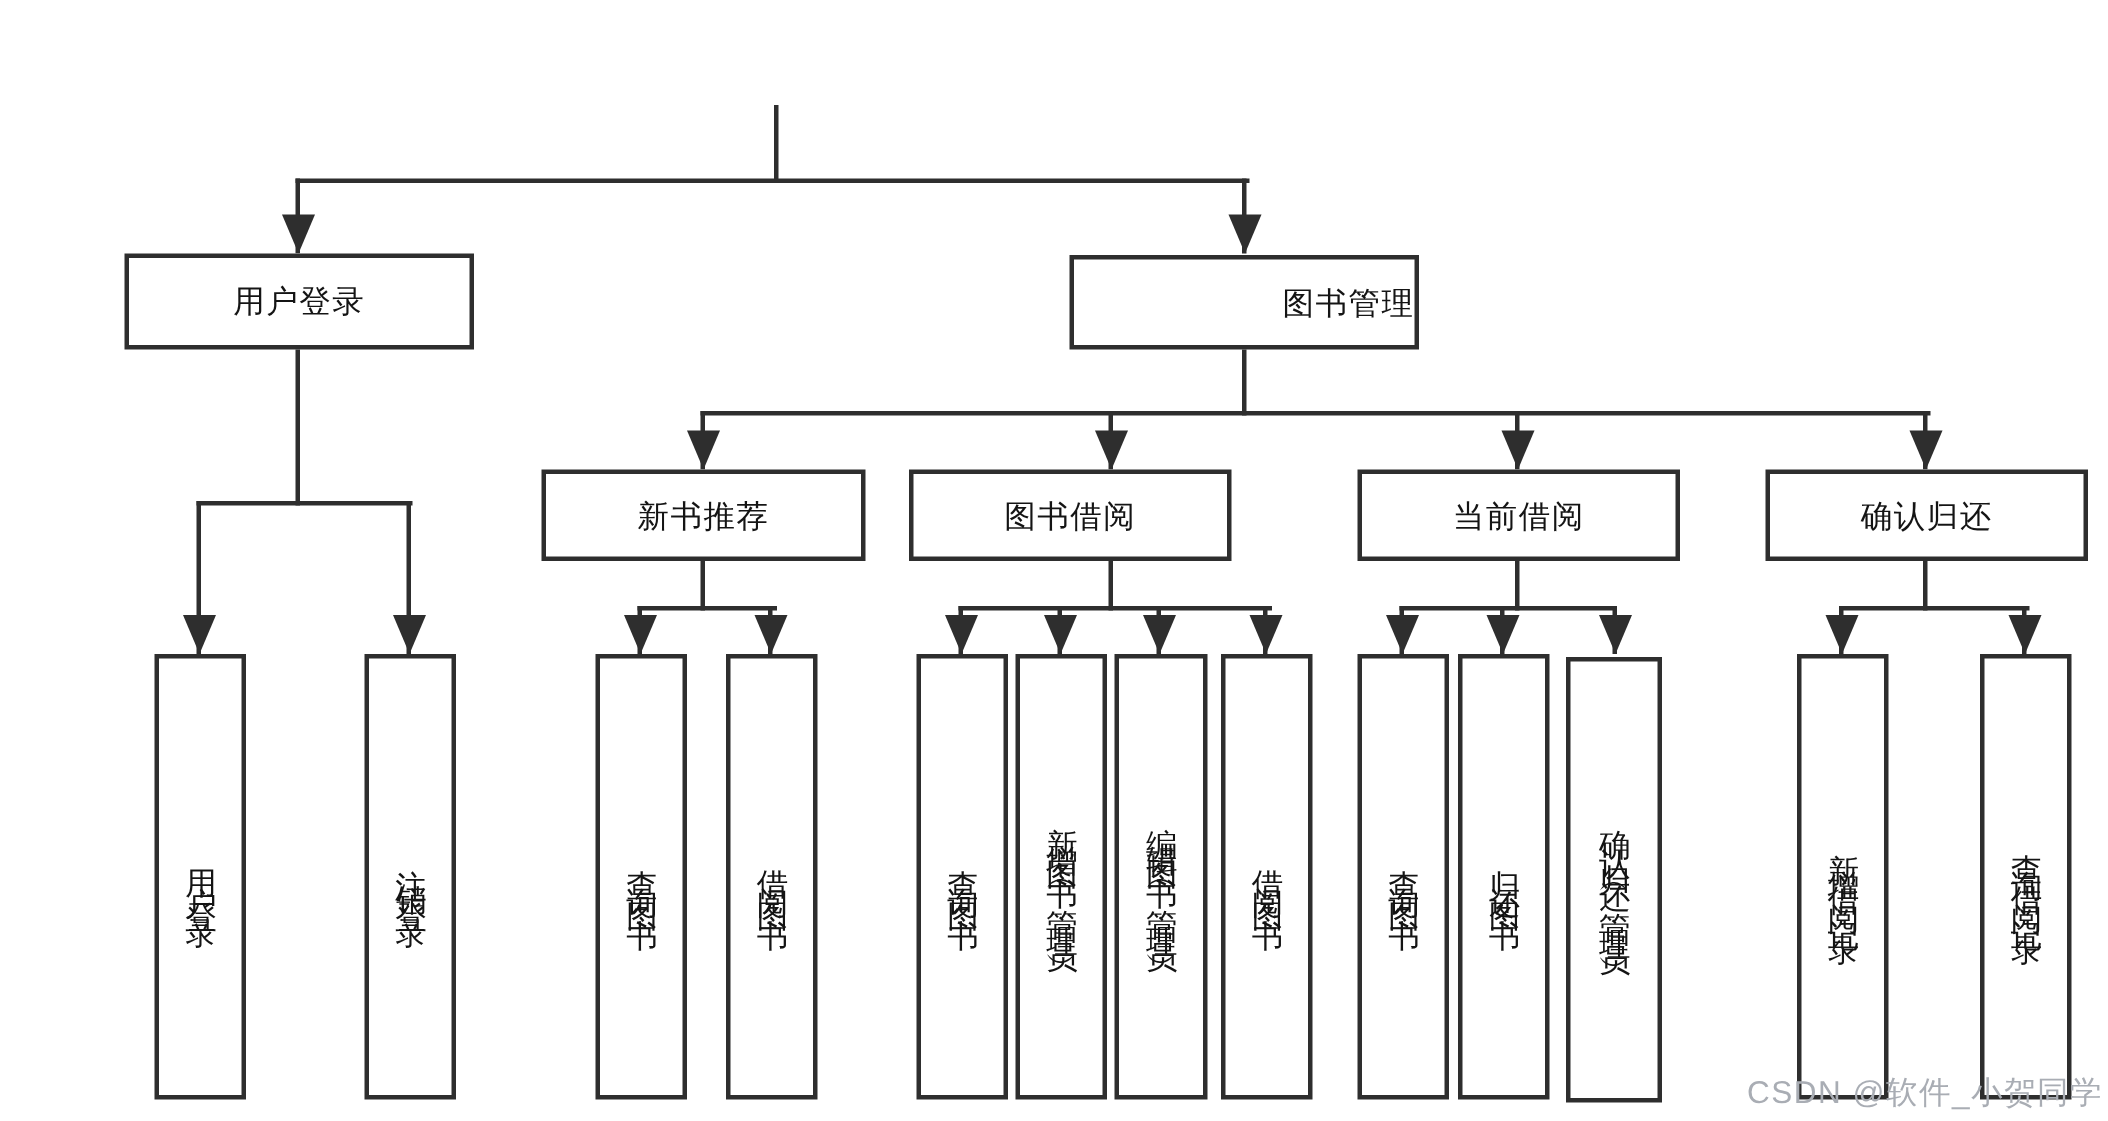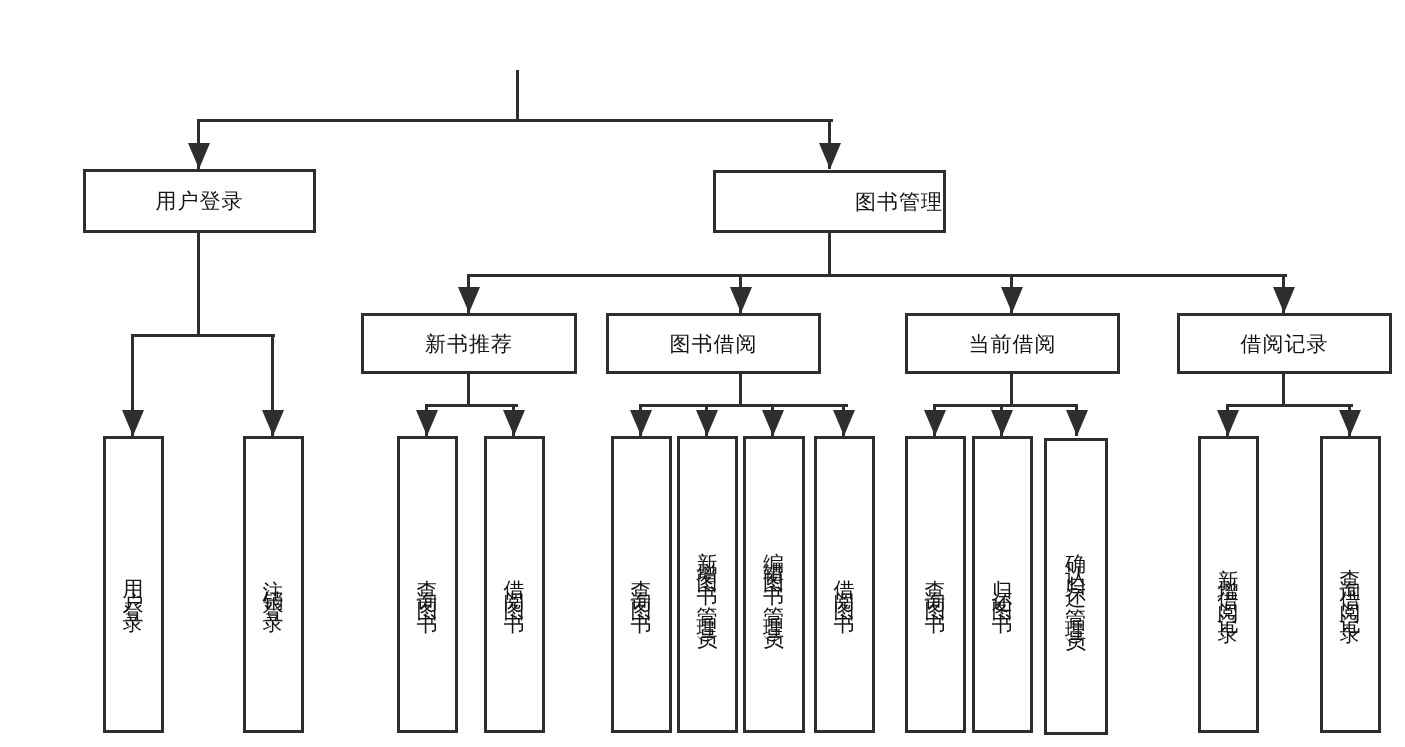--- a/index.html
+++ b/index.html
@@ -102,21 +102,21 @@
   <div class="node" style="left:361px; top:313px; width:216px; height:61px;">
     <span>新书推荐</span>
   </div>
   <div class="node" style="left:606px; top:313px; width:215px; height:61px;">
     <span>图书借阅</span>
   </div>
   <div class="node" style="left:905px; top:313px; width:215px; height:61px;">
     <span>当前借阅</span>
   </div>
   <div class="node" style="left:1177px; top:313px; width:215px; height:61px;">
-    <span>借阅记录</span>
+    <span>确认归还</span>
   </div>
 
   <div class="vline" style="left:467px; top:374px; height:33px;"></div>
   <div class="hline" style="left:425px; top:404px; width:93px;"></div>
   <div class="vline" style="left:425px; top:404px; height:32px;"></div>
   <div class="vline" style="left:512px; top:404px; height:32px;"></div>
   <div class="arrow" style="left:416px; top:410px;"></div>
   <div class="arrow" style="left:503px; top:410px;"></div>
 
   <div class="vline" style="left:739px; top:374px; height:33px;"></div>
@@ -183,13 +183,14 @@
     <span>确认归还（管理员）</span>
   </div>
 
   <div class="vnode" style="left:1198px; top:436px; width:61px; height:297px;">
     <span>新增借阅记录</span>
   </div>
   <div class="vnode" style="left:1320px; top:436px; width:61px; height:297px;">
     <span>查询借阅记录</span>
   </div>
 
+  <div class="watermark">CSDN @软件_小贺同学</div>
 </div>
 
 </body></html>

